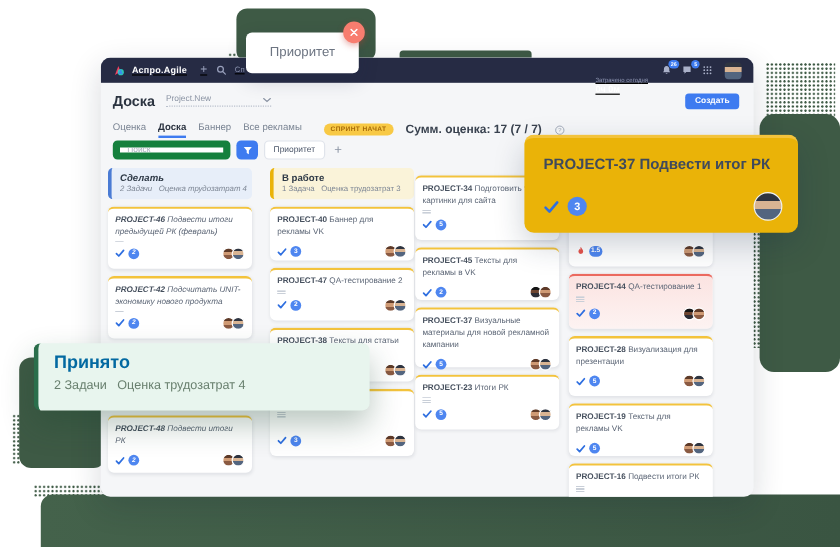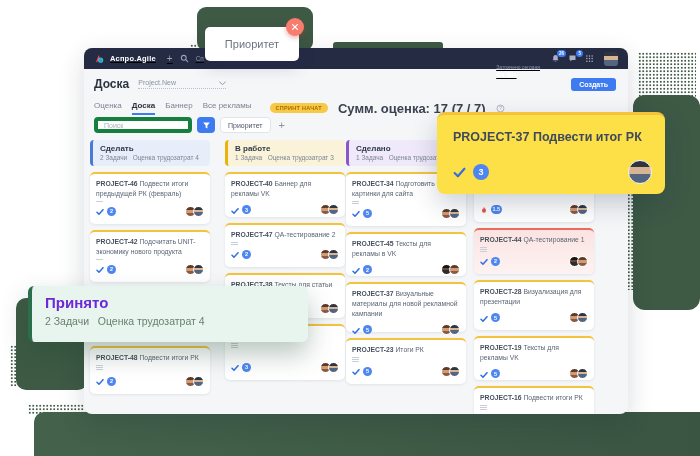--- a/index.html
+++ b/index.html
@@ -50,24 +50,24 @@
                   padding-bottom:2px; width:88px; justify-content:space-between; }
   .board-select-label { font-size:7px; color:#8a93a3; }
   .create-btn { position:absolute; right:12px; top:30px; background:#3e7bf0; color:#fff;
                 font-size:7px; font-weight:700; padding:3px 8px; border-radius:3px; }
 
   .tabsrow { position:absolute; left:10px; top:52px; height:16px; display:flex; align-items:center; gap:10px; }
   .tab { font-size:8px; color:#7a8493; padding-bottom:3px; border-bottom:2px solid transparent; }
   .tab.active { color:#2b3340; font-weight:700; border-bottom-color:#3e7bf0; }
   .pill { background:#f8c945; color:#a66a08; font-size:5.5px; font-weight:700; letter-spacing:.3px;
           padding:2px 6px; border-radius:7px; margin-left:8px; }
-  .summary { font-size:13px; color:#39424f; font-weight:700; }
+  .summary { font-size:10px; color:#39424f; font-weight:700; }
 
   .filtersrow { position:absolute; left:10px; top:68px; height:18px; display:flex; gap:5px; align-items:center; }
-  .search { width:98px; height:16px; border:4px solid #15803d; border-radius:4px; background:#fff;
+  .search { width:98px; height:16px; border:6px solid #15803d; border-radius:4px; background:#fff;
             font-size:7px; padding:0 6px; color:#3a4454; font-family:"Liberation Sans",sans-serif; }
   .search::placeholder { color:#a7afbc; }
   .filter-btn { width:18px; height:16px; background:#3e7bf0; border-radius:4px;
                 display:flex; align-items:center; justify-content:center; }
   .chip { height:16px; border:1px solid #e0e4eb; background:#fff; border-radius:4px;
           font-size:7px; color:#4a5568; display:flex; align-items:center; padding:0 7px; }
   .add-filter { color:#8a93a3; font-size:11px; margin-left:3px; }
 
   
   .column { position:absolute; top:92px; width:120px; display:flex; flex-direction:column; }
@@ -88,34 +88,34 @@
            font-size:5.5px; font-weight:700; display:flex; align-items:center; justify-content:center;
            margin-left:3px; padding:0 1.5px; }
   .avatars { margin-left:auto; display:flex; }
   .avatar { width:11px; height:11px; border-radius:50%; border:1px solid #fff; }
   .avatar + .avatar { margin-left:-3px; }
   .av-w { background:linear-gradient(180deg,#5e3a28 0 30%,#cf9a74 30% 62%,#8a5a42 62%); }
   .av-m { background:linear-gradient(180deg,#2e3440 0 28%,#d9b493 28% 60%,#53657f 60%); }
   .av-d { background:linear-gradient(180deg,#141414 0 30%,#6e4530 30% 60%,#2c2c34 60%); }
 
   
-  .popup { position:absolute; left:437px; top:112px; width:228px; height:82px; background:#fde047;
+  .popup { position:absolute; left:437px; top:112px; width:228px; height:82px; background:#eab308;
            border-radius:8px; border-top:3px solid #f3c33c; z-index:30; padding:15px 16px 20px;
            box-shadow:0 10px 26px rgba(25,40,70,.22); }
   .popup-title { font-size:12.5px; color:#3f4a5c; font-weight:600; }
   .popup-footer { position:absolute; left:16px; right:13px; bottom:10px; display:flex; align-items:center; }
   .popup-badge { width:16px; height:16px; border-radius:50%; background:#4e86f0; color:#fff;
                  font-size:9px; font-weight:700; display:flex; align-items:center; justify-content:center;
                  margin-left:7px; }
   .popup-avatar { margin-left:auto; width:24px; height:24px; border-radius:50%; border:1px solid #eef1f5; }
 
   .accepted { position:absolute; left:28px; top:286px; width:280px; height:56px; background:#e8f5ee;
               border-left:4px solid #2a6e4b; border-radius:6px; z-index:30; padding:8px 13px;
               box-shadow:0 12px 26px rgba(25,70,45,.3); }
-  .accepted-title { font-size:15px; font-weight:700; color:#6d28d9; }
+  .accepted-title { font-size:15px; font-weight:700; color:#0369a1; }
   .accepted-meta { font-size:10.5px; color:#69806f; margin-top:4px; white-space:pre; }
 
   .tooltip { position:absolute; left:205px; top:27px; width:94px; height:34px; background:#fff;
              border-radius:5px; z-index:31; display:flex; align-items:center; justify-content:center;
              box-shadow:0 6px 16px rgba(25,40,70,.18); }
   .tooltip-label { font-size:11px; color:#6d7582; }
   .tooltip-close { position:absolute; left:286px; top:18px; width:18px; height:18px; border-radius:50%;
                    background:#f87d6f; z-index:32; display:flex; align-items:center; justify-content:center;
                    box-shadow:0 2px 5px rgba(200,60,50,.4); }
 </style>
@@ -215,21 +215,21 @@
       <input class="search" placeholder="Поиск" style="">
       <span class="filter-btn">
         <svg width="9" height="9" viewBox="0 0 12 12">
             <path d="M1.5 2 H10.5 L7.2 6 V10 L4.8 8.6 V6 Z" fill="#fff"></path>
           </svg>
       </span>
       <span class="chip">Приоритет</span>
       <span class="add-filter">+</span>
     </div>
 
-    <div class="column" style="left: 6px; width: 120px;">
+    <div class="column" style="left: 6px; width: 120px; font-style: italic;">
         <div class="col-header" style="border-left-color: rgb(74, 123, 212); background: rgb(231, 238, 249);">
           <div class="col-title">Сделать</div>
           <div class="col-meta">2 Задачи   Оценка трудозатрат 4</div>
         </div>
         <div class="card" style="height: 52px;">
           <div class="card-title"><span class="card-id">PROJECT-46 </span><span>Подвести итоги предыдущей РК (февраль)</span></div>
           <div class="desc-icon"></div>
           <div class="card-footer">
             <span><svg width="8" height="8" viewBox="0 0 12 12">
                 <path d="M1.5 6.5 L4.5 9.5 L10.5 2.5" stroke="#2f6fe0" stroke-width="2.2" fill="none" stroke-linecap="round" stroke-linejoin="round"></path>
@@ -322,24 +322,20 @@
               </svg></span>
             <span class="badge">3</span>
             <span class="avatars">
               <span class="avatar av-w"></span>
               <span class="avatar av-m"></span>
             </span>
           </div>
         </div>
       </div>
       <div class="column" style="left: 262px; width: 120px;">
-        <div class="col-header" style="border-left-color: rgb(138, 86, 201); background: rgb(239, 233, 249);">
-          <div class="col-title">Сделано</div>
-          <div class="col-meta">1 Задача   Оценка трудозатрат</div>
-        </div>
         <div class="card" style="height: 54px;">
           <div class="card-title"><span class="card-id">PROJECT-34 </span><span>Подготовить тексты картинки для сайта</span></div>
           <div class="desc-icon"></div>
           <div class="card-footer">
             <span><svg width="8" height="8" viewBox="0 0 12 12">
                 <path d="M1.5 6.5 L4.5 9.5 L10.5 2.5" stroke="#2f6fe0" stroke-width="2.2" fill="none" stroke-linecap="round" stroke-linejoin="round"></path>
               </svg></span>
             <span class="badge">5</span>
             <span class="avatars">
               <span class="avatar av-w"></span>

